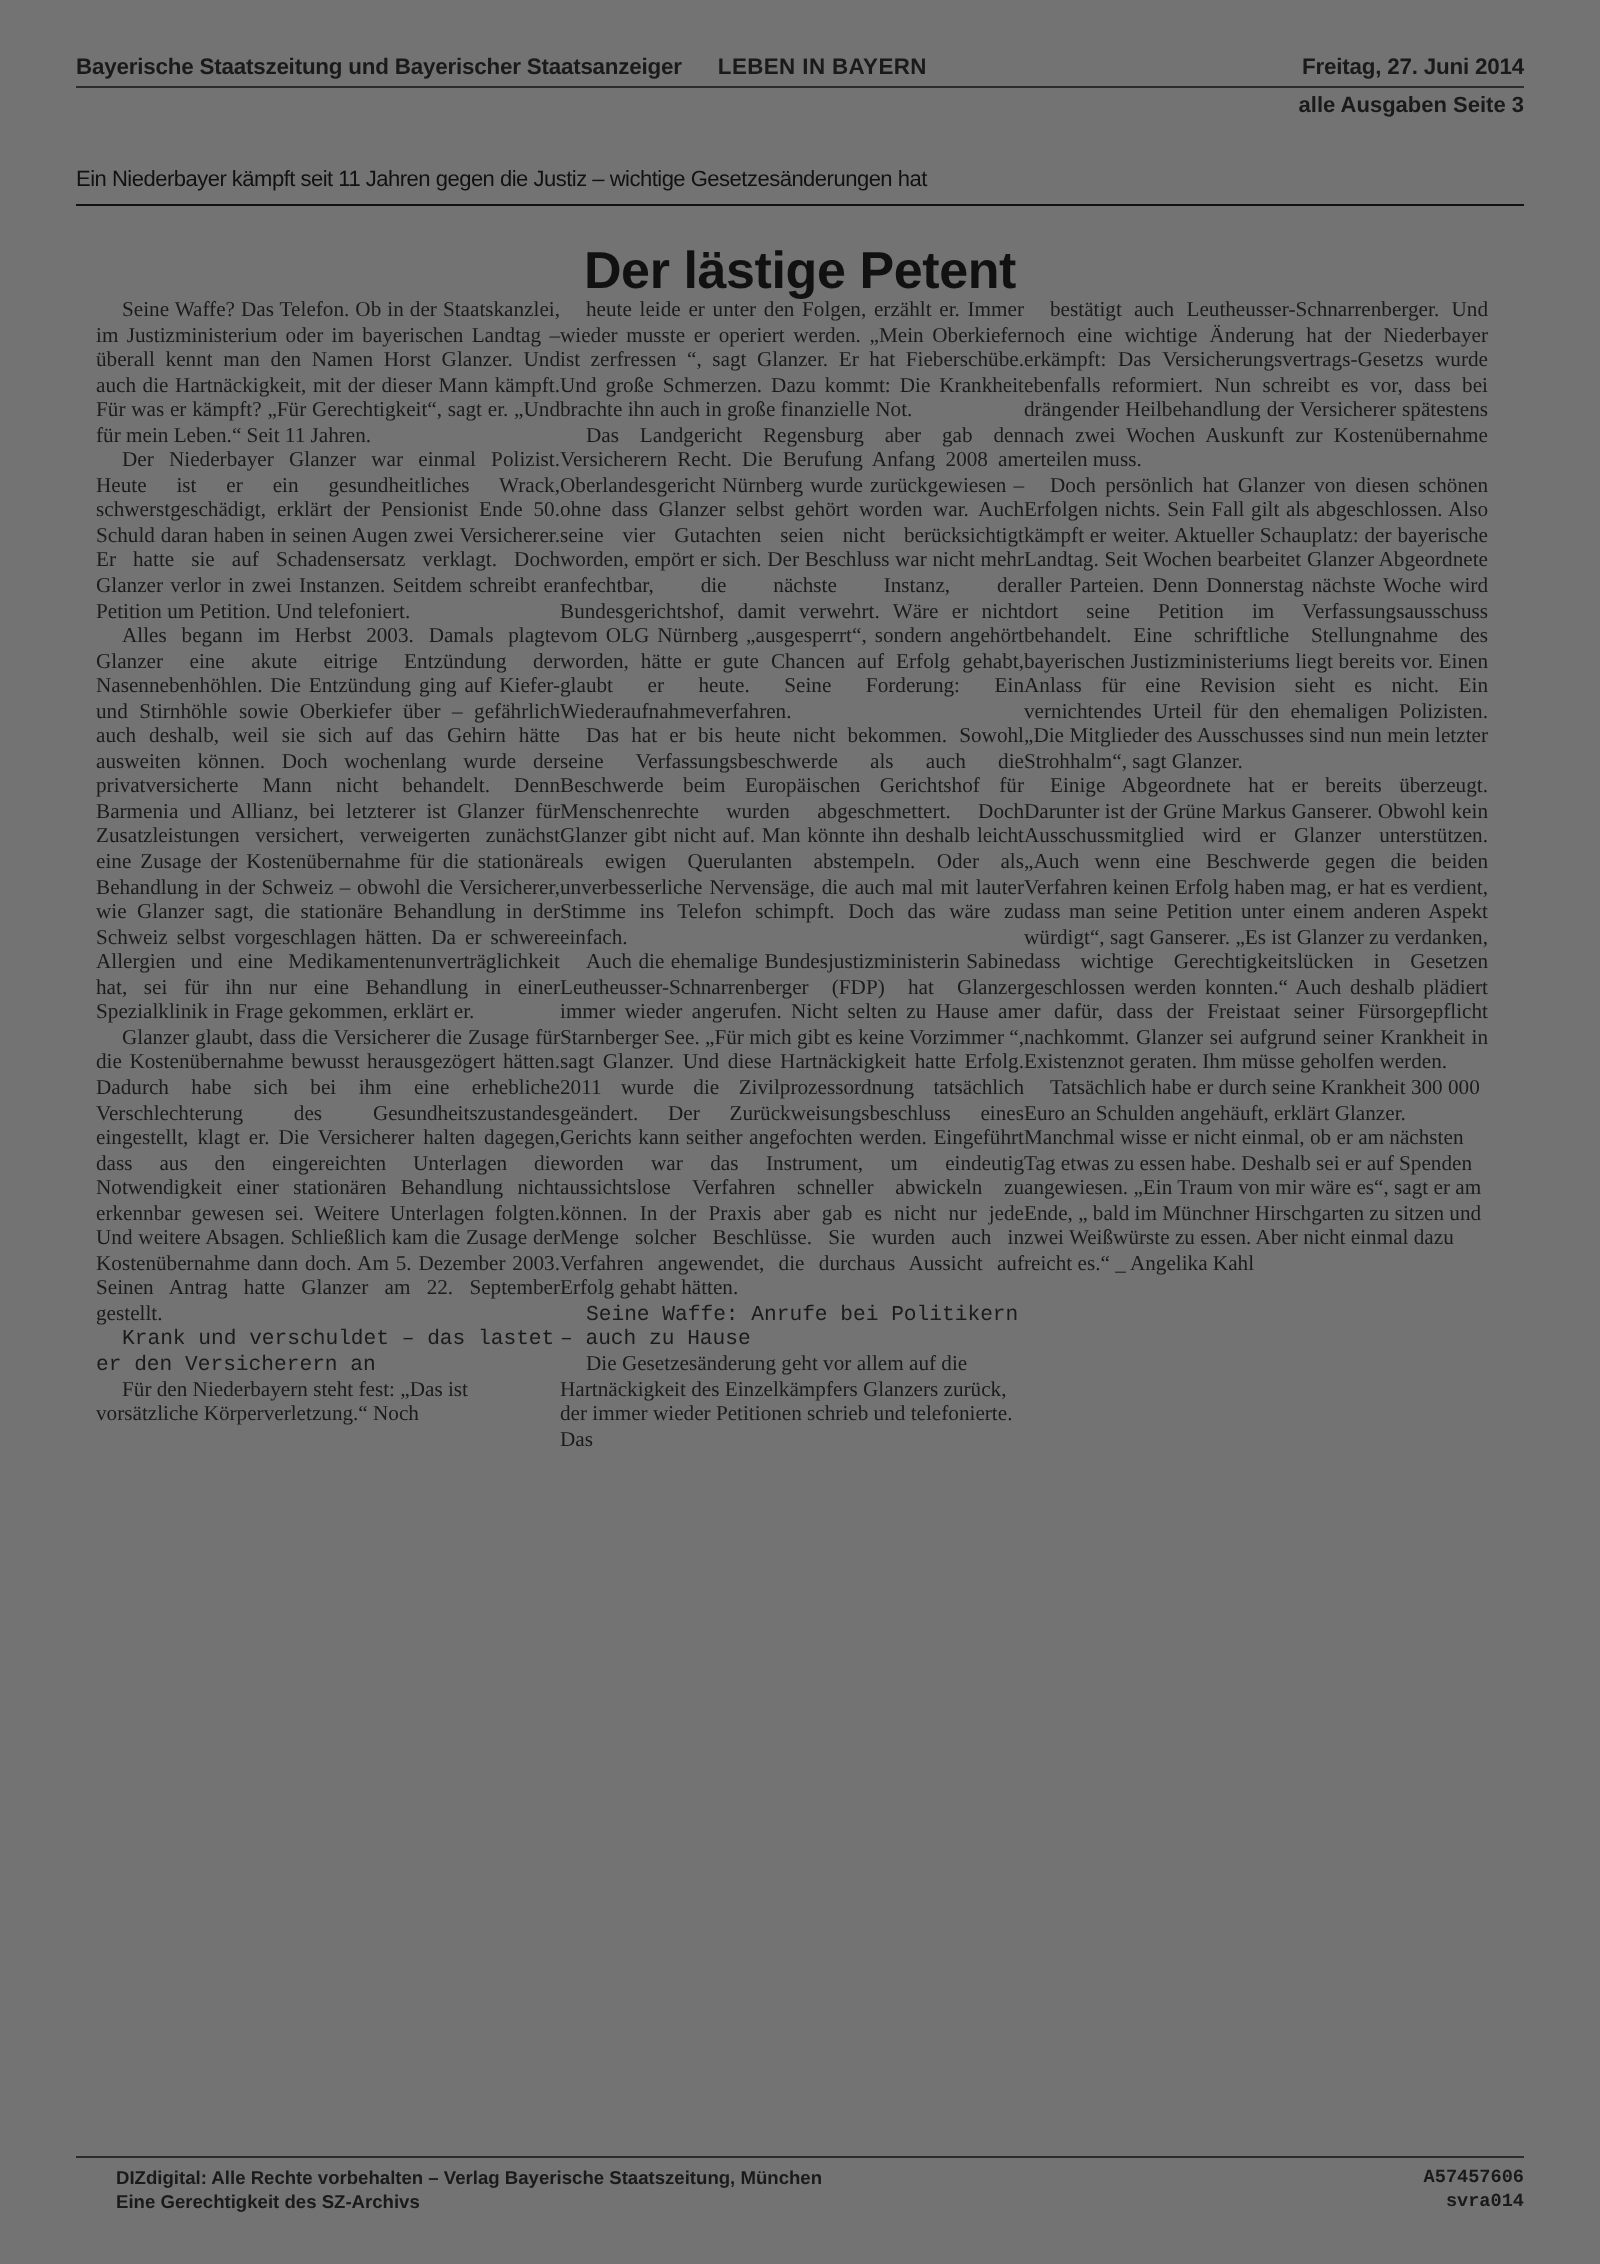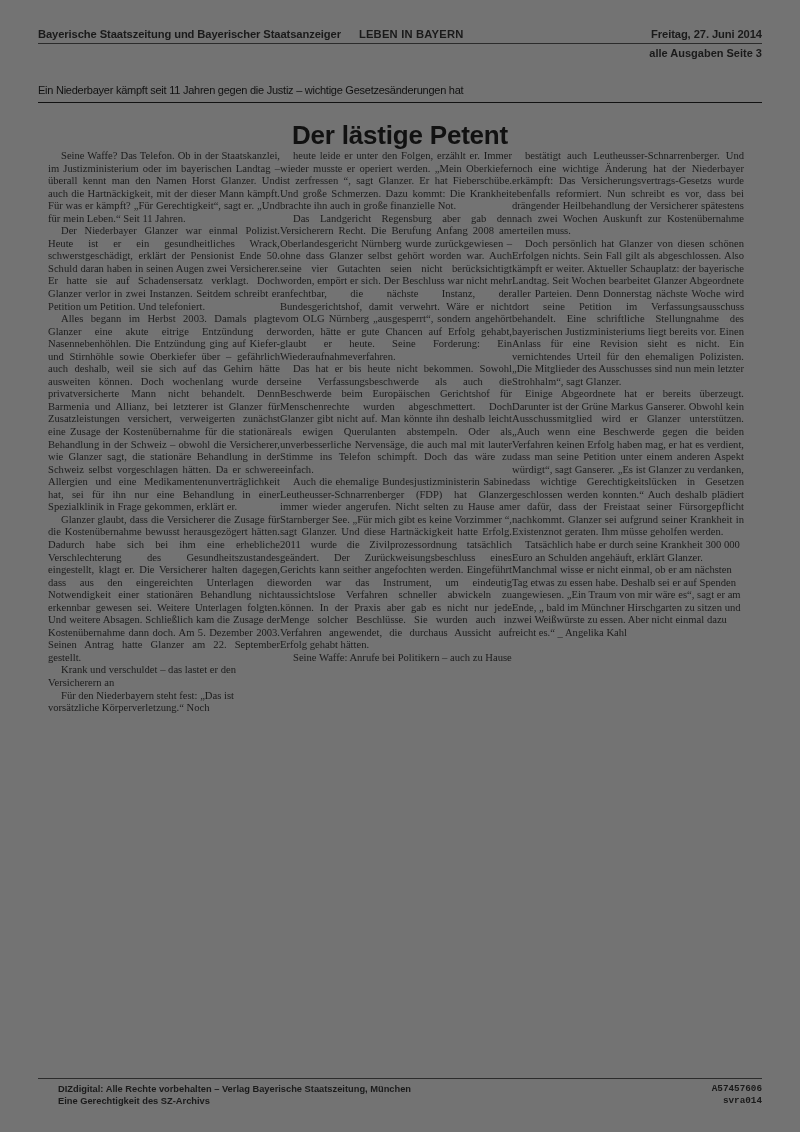--- a/index.html
+++ b/index.html
@@ -114,21 +114,21 @@
     text-align: justify;
     text-justify: inter-word;
     hyphens: none;
     color: #1b1b1b;
   }
   .col p {
     margin: 0;
     text-indent: 13px;
   }
   .col p.last { text-align: left; }
-  .col p.sub { text-indent: 13px; text-align: left; }
+  .col p.sub { text-indent: 13px; text-align: left; font-family: Liberation Mono, monospace; }
 
   
   .footer {
     position: absolute;
     left: 38px;
     top: 1078px;
     width: 724px;
   }
   .footer-rule {
     border-bottom: 1.6px solid #2b2b2b;
@@ -179,20 +179,21 @@
       <p class="sub">Krank und verschuldet – das lastet er den Versicherern an</p>
       <p class="last">Für den Niederbayern steht fest: „Das ist vorsätzliche Körperverletzung.“ Noch</p>
     </div>
 
     <div class="col">
       <p>heute leide er unter den Folgen, erzählt er. Immer wieder musste er operiert werden. „Mein Oberkiefer ist zerfressen “, sagt Glanzer. Er hat Fieberschübe. Und große Schmerzen. Dazu kommt: Die Krankheit brachte ihn auch in große finanzielle Not.</p>
       <p>Das Landgericht Regensburg aber gab den Versicherern Recht. Die Berufung Anfang 2008 am Oberlandesgericht Nürnberg wurde zurückgewiesen – ohne dass Glanzer selbst gehört worden war. Auch seine vier Gutachten seien nicht berücksichtigt worden, empört er sich. Der Beschluss war nicht mehr anfechtbar, die nächste Instanz, der Bundesgerichtshof, damit verwehrt. Wäre er nicht vom OLG Nürnberg „ausgesperrt“, sondern angehört worden, hätte er gute Chancen auf Erfolg gehabt, glaubt er heute. Seine Forderung: Ein Wiederaufnahmeverfahren.</p>
       <p>Das hat er bis heute nicht bekommen. Sowohl seine Verfassungsbeschwerde als auch die Beschwerde beim Europäischen Gerichtshof für Menschenrechte wurden abgeschmettert. Doch Glanzer gibt nicht auf. Man könnte ihn deshalb leicht als ewigen Querulanten abstempeln. Oder als unverbesserliche Nervensäge, die auch mal mit lauter Stimme ins Telefon schimpft. Doch das wäre zu einfach.</p>
       <p>Auch die ehemalige Bundesjustizministerin Sabine Leutheusser-Schnarrenberger (FDP) hat Glanzer immer wieder angerufen. Nicht selten zu Hause am Starnberger See. „Für mich gibt es keine Vorzimmer “, sagt Glanzer. Und diese Hartnäckigkeit hatte Erfolg. 2011 wurde die Zivilprozessordnung tatsächlich geändert. Der Zurückweisungsbeschluss eines Gerichts kann seither angefochten werden. Eingeführt worden war das Instrument, um eindeutig aussichtslose Verfahren schneller abwickeln zu können. In der Praxis aber gab es nicht nur jede Menge solcher Beschlüsse. Sie wurden auch in Verfahren angewendet, die durchaus Aussicht auf Erfolg gehabt hätten.</p>
       <p class="sub">Seine Waffe: Anrufe bei Politikern – auch zu Hause</p>
+      <p class="last">Die Gesetzesänderung geht vor allem auf die Hartnäckigkeit des Einzelkämpfers Glanzers zurück, der immer wieder Petitionen schrieb und telefonierte. Das</p>
     </div>
 
     <div class="col">
       <p>bestätigt auch Leutheusser-Schnarrenberger. Und noch eine wichtige Änderung hat der Niederbayer erkämpft: Das Versicherungsvertrags-Gesetzs wurde ebenfalls reformiert. Nun schreibt es vor, dass bei drängender Heilbehandlung der Versicherer spätestens nach zwei Wochen Auskunft zur Kostenübernahme erteilen muss.</p>
       <p>Doch persönlich hat Glanzer von diesen schönen Erfolgen nichts. Sein Fall gilt als abgeschlossen. Also kämpft er weiter. Aktueller Schauplatz: der bayerische Landtag. Seit Wochen bearbeitet Glanzer Abgeordnete aller Parteien. Denn Donnerstag nächste Woche wird dort seine Petition im Verfassungsausschuss behandelt. Eine schriftliche Stellungnahme des bayerischen Justizministeriums liegt bereits vor. Einen Anlass für eine Revision sieht es nicht. Ein vernichtendes Urteil für den ehemaligen Polizisten. „Die Mitglieder des Ausschusses sind nun mein letzter Strohhalm“, sagt Glanzer.</p>
       <p>Einige Abgeordnete hat er bereits überzeugt. Darunter ist der Grüne Markus Ganserer. Obwohl kein Ausschussmitglied wird er Glanzer unterstützen. „Auch wenn eine Beschwerde gegen die beiden Verfahren keinen Erfolg haben mag, er hat es verdient, dass man seine Petition unter einem anderen Aspekt würdigt“, sagt Ganserer. „Es ist Glanzer zu verdanken, dass wichtige Gerechtigkeitslücken in Gesetzen geschlossen werden konnten.“ Auch deshalb plädiert er dafür, dass der Freistaat seiner Fürsorgepflicht nachkommt. Glanzer sei aufgrund seiner Krankheit in Existenznot geraten. Ihm müsse geholfen werden.</p>
       <p class="last">Tatsächlich habe er durch seine Krankheit 300 000 Euro an Schulden angehäuft, erklärt Glanzer. Manchmal wisse er nicht einmal, ob er am nächsten Tag etwas zu essen habe. Deshalb sei er auf Spenden angewiesen. „Ein Traum von mir wäre es“, sagt er am Ende, „ bald im Münchner Hirschgarten zu sitzen und zwei Weißwürste zu essen. Aber nicht einmal dazu reicht es.“ _ Angelika Kahl</p>
     </div>
 
   </div>

